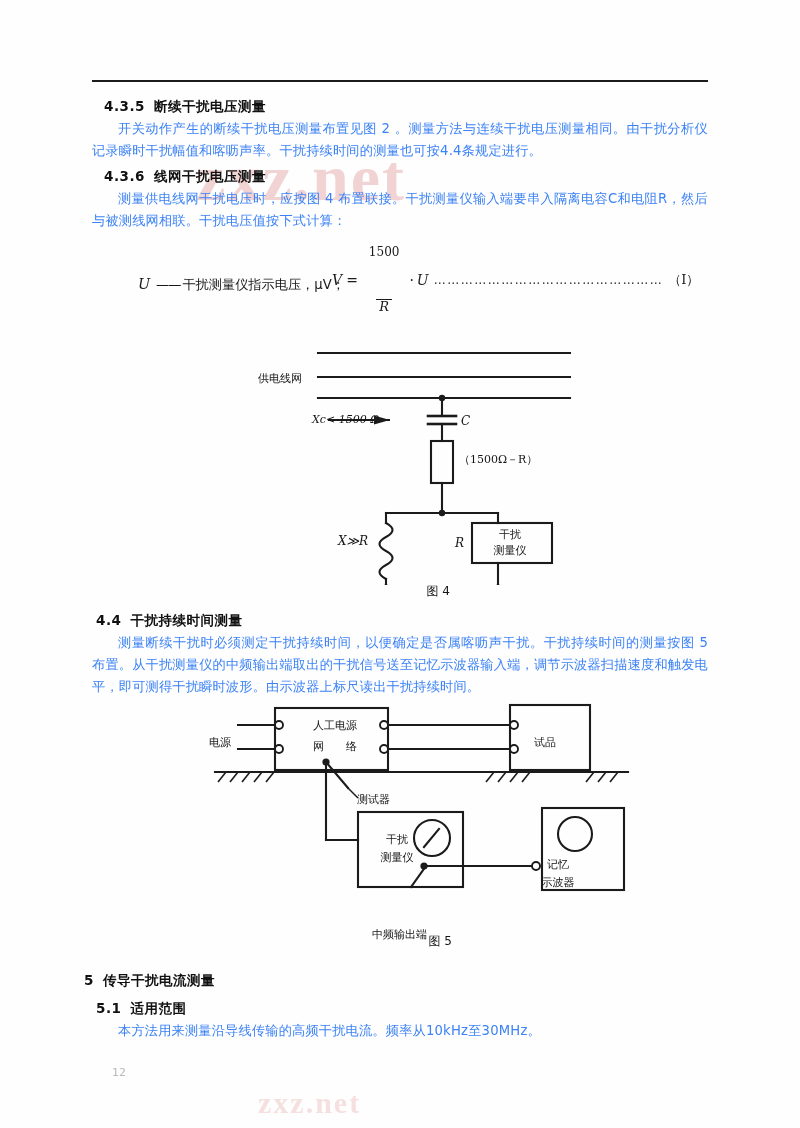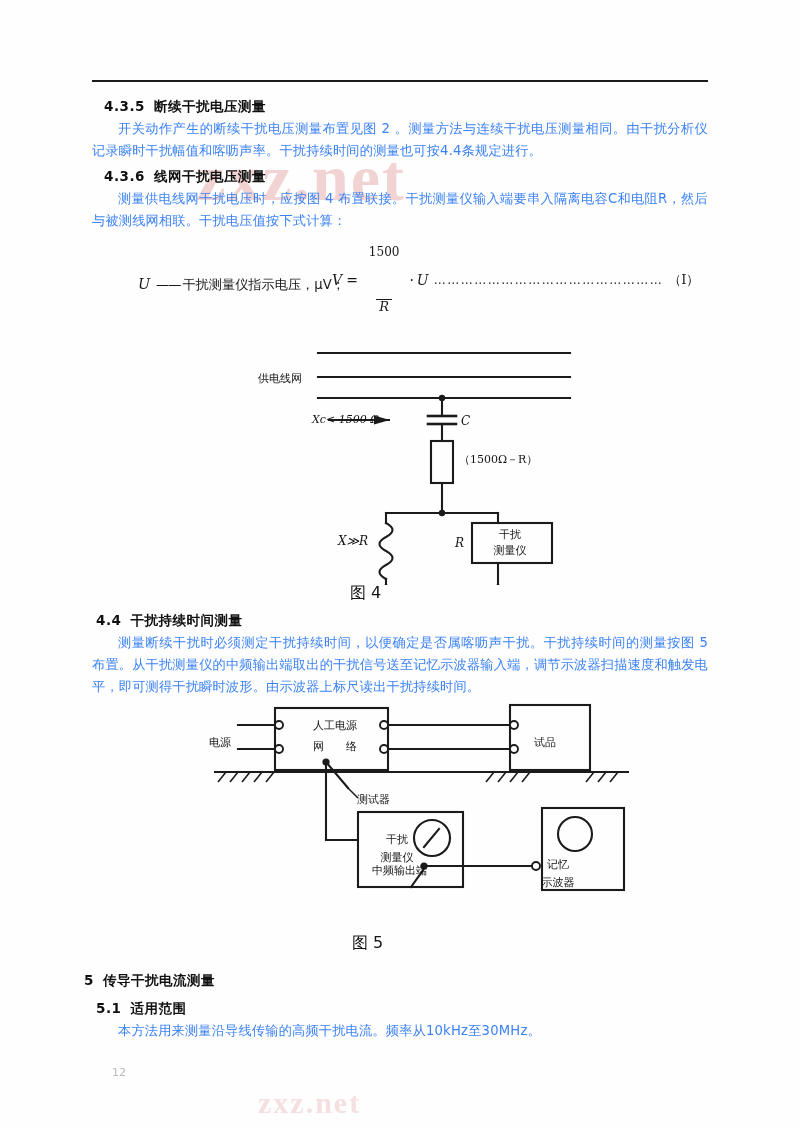--- a/index.html
+++ b/index.html
@@ -120,22 +120,22 @@
     font-style: italic;
     font-size: 14.5px;
     display: inline-block;
     min-width: 16px;
   }
   .dash { letter-spacing: -1px; margin: 0 2px; }
 
   
   .fig-cap {
     position: absolute;
-    font-size: 16px;
-    text-align: left;
+    font-size: 12px;
+    text-align: right;
     width: 100px;
     color: #151515;
   }
   .fig-svg { position: absolute; }
   .fig-label {
     position: absolute;
     font-size: 11px;
     color: #151515;
     white-space: nowrap;
     line-height: 14px;
@@ -342,21 +342,21 @@
     </g>
   </svg>
 
   <div class="fig-label" style="left:209px; top:736px;">电源</div>
   <div class="fig-label ctr" style="left:285px; top:719px; width:100px;">人工电源</div>
   <div class="fig-label ctr" style="left:285px; top:740px; width:100px;">网　　络</div>
   <div class="fig-label" style="left:534px; top:736px;">试品</div>
   <div class="fig-label" style="left:357px; top:793px;">测试器</div>
   <div class="fig-label ctr" style="left:368px; top:833px; width:58px;">干扰</div>
   <div class="fig-label ctr" style="left:368px; top:851px; width:58px;">测量仪</div>
-  <div class="fig-label" style="left:372px; top:864px;">中频输出端</div>
+  <div class="fig-label" style="left:372px; top:928px;">中频输出端</div>
   <div class="fig-label ctr" style="left:530px; top:858px; width:56px;">记忆</div>
   <div class="fig-label ctr" style="left:530px; top:876px; width:56px;">示波器</div>
 
   <div class="fig-cap" style="left:352px; top:933px;">图 5</div>
 
   <div class="clause-h" style="left:84px; top:972px;">
     <span class="clause-num">5</span><span>传导干扰电流测量</span>
   </div>
 
   <div class="clause-h" style="left:96px; top:1000px;">

